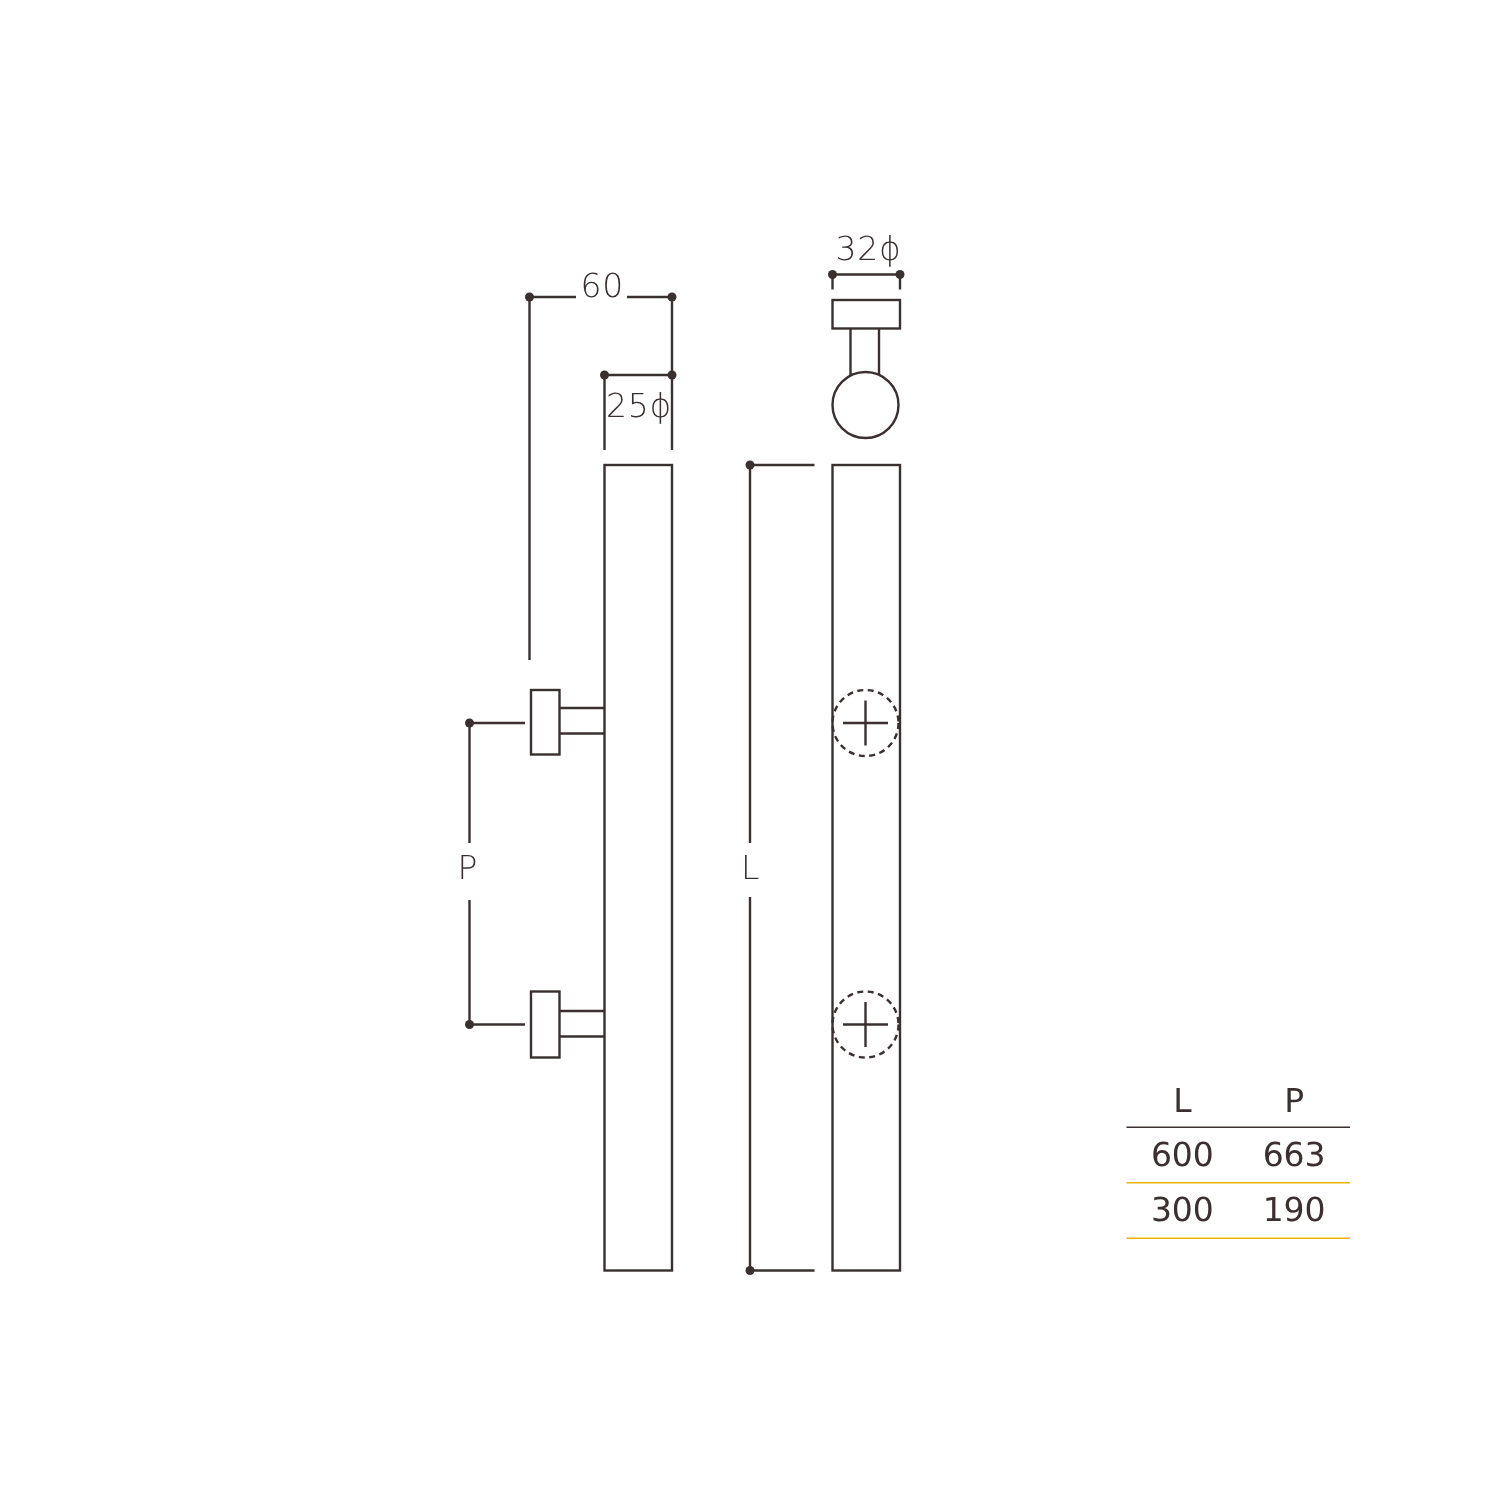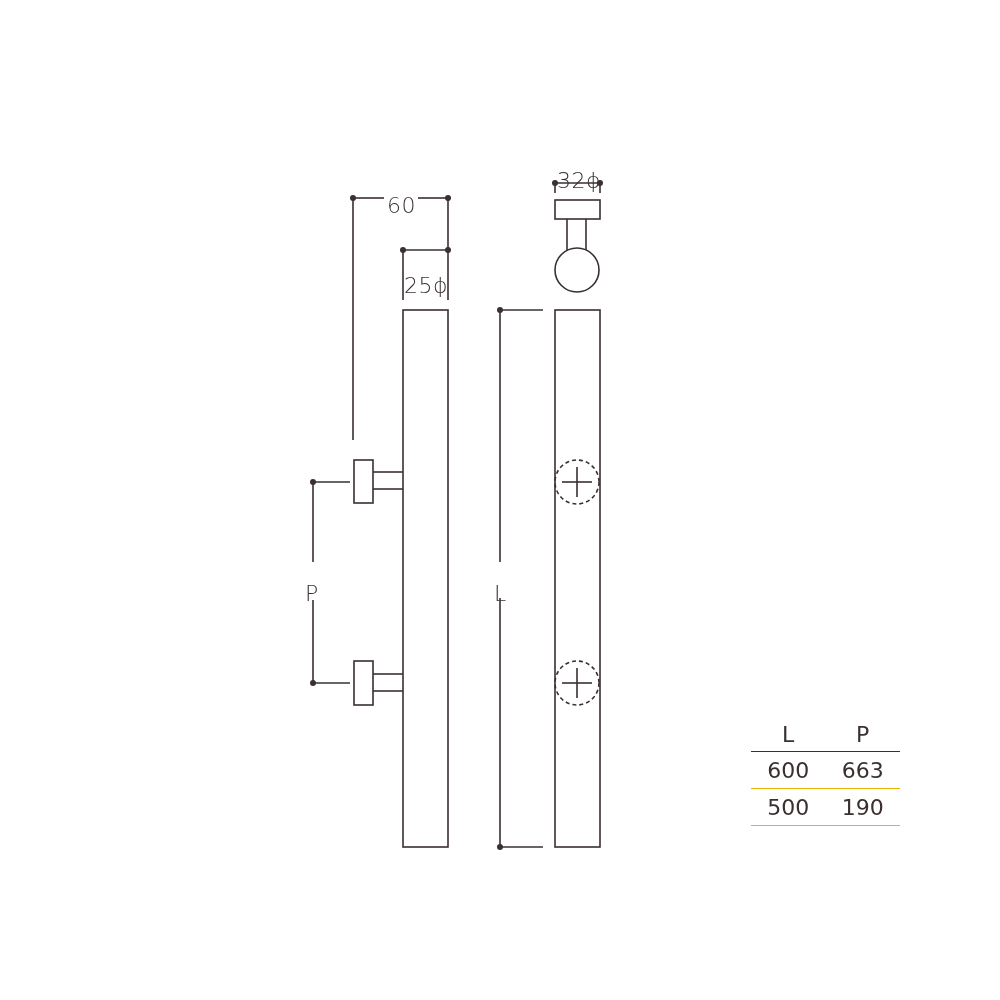--- a/index.html
+++ b/index.html
@@ -1,18 +1,18 @@
 <!DOCTYPE html>
 <html><head>
 <meta charset="utf-8">
 <style>
   html,body{margin:0;padding:0;background:#ffffff;}
   body{width:1000px;height:1000px;position:relative;overflow:hidden;font-family:"DejaVu Sans","Liberation Sans",sans-serif;}
   svg{position:absolute;left:0;top:0;}
-  .lbl{position:absolute;color:#3a3030;font-size:22px;font-weight:300;line-height:1;letter-spacing:0.5px;margin-top:14px;}
+  .lbl{position:absolute;color:#3a3030;font-size:22px;font-weight:300;line-height:1;letter-spacing:0.5px;}
   .table{position:absolute;left:751px;top:718px;width:149px;}
   .thead,.trow{display:flex;justify-content:space-around;align-items:center;color:#3a3030;font-size:22px;}
   .thead{height:33px;border-bottom:1.5px solid #3a3030;}
   .trow{height:36px;border-bottom:1px solid #eab308;}
   .trow.last{border-bottom:2px solid #3a3030;}
   .cell{width:60px;text-align:center;}
 </style>
 </head>
 <body>
 
@@ -109,16 +109,16 @@
 <div class="table">
   <div class="thead">
     <span class="cell">L</span>
     <span class="cell">P</span>
   </div>
   <div class="trow">
     <span class="cell">600</span>
     <span class="cell">663</span>
   </div>
   <div class="trow">
-    <span class="cell">500</span>
+    <span class="cell">300</span>
     <span class="cell">190</span>
   </div>
 </div>
 
 </body></html>

